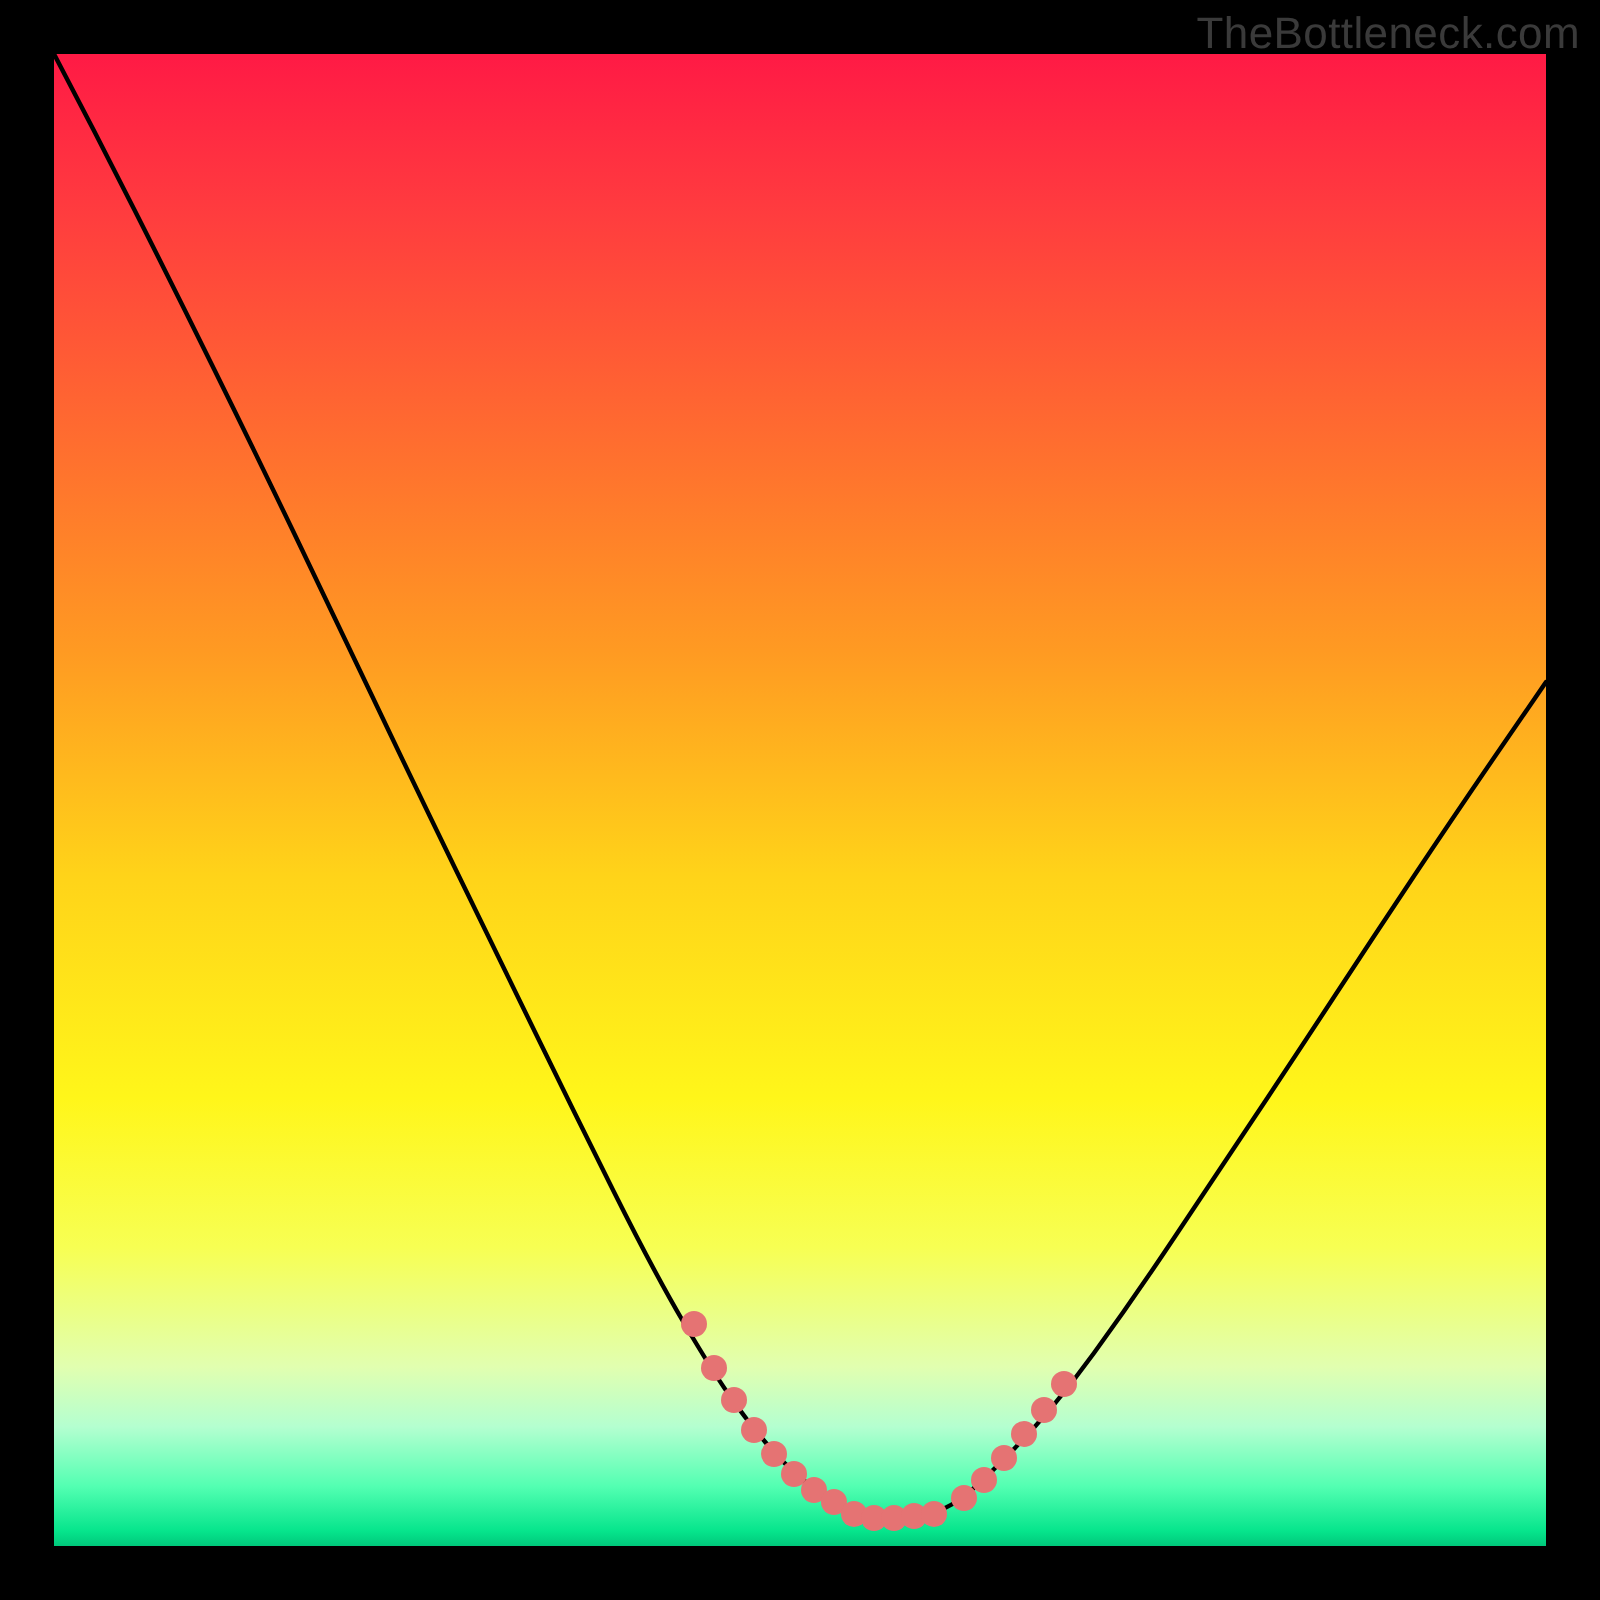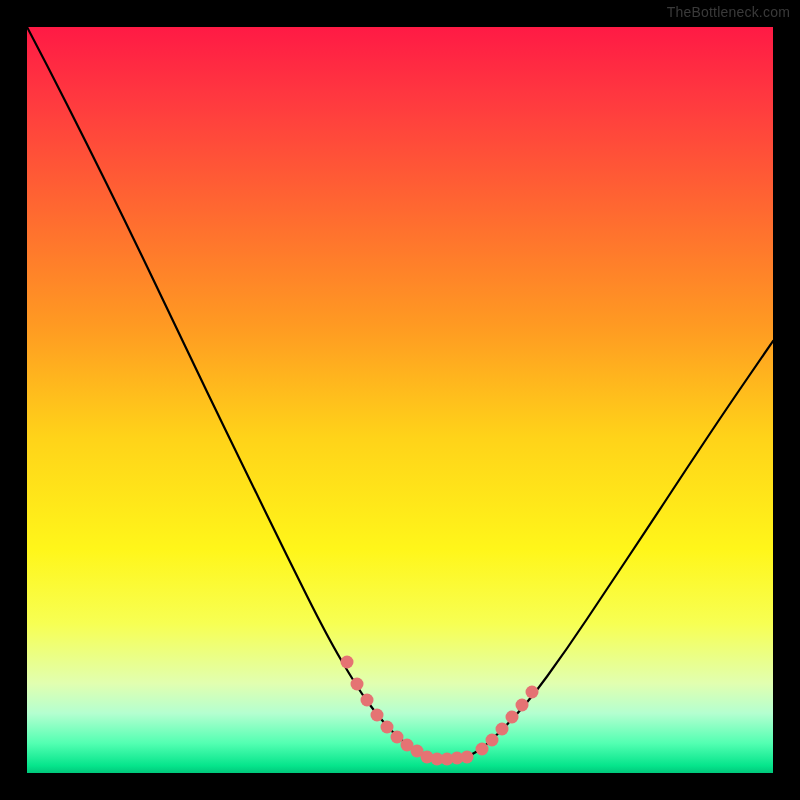--- a/index.html
+++ b/index.html
@@ -37,21 +37,21 @@
       #53ffb2 96%,
       #06e58c 99%,
       #00c87b 100%
     );
   }
   .credit {
     position: absolute;
     top: 4px;
     right: 10px;
     color: #3a3a3a;
-    font-size: 14px;
+    font-size: 22px;
     font-weight: 500;
     letter-spacing: 0.2px;
     z-index: 5;
   }
   svg.curve {
     position: absolute;
     inset: 0;
     width: 746px;
     height: 746px;
   }

